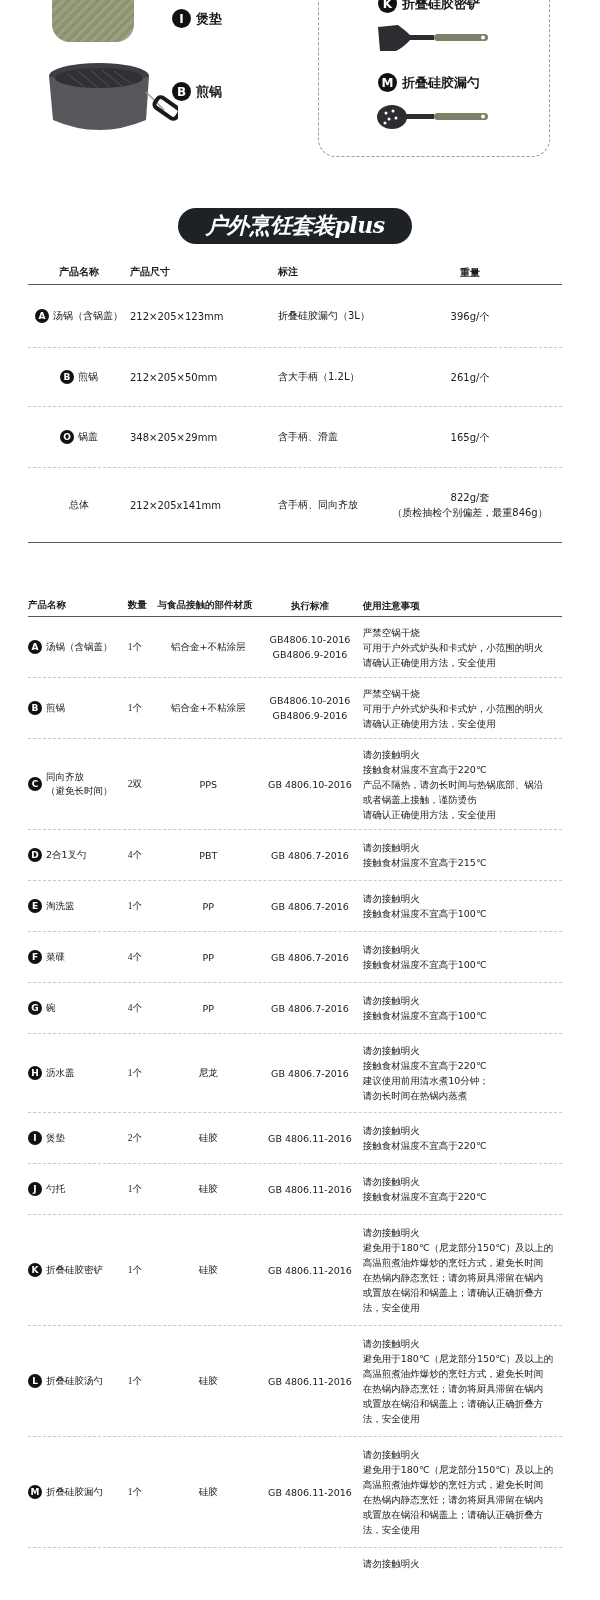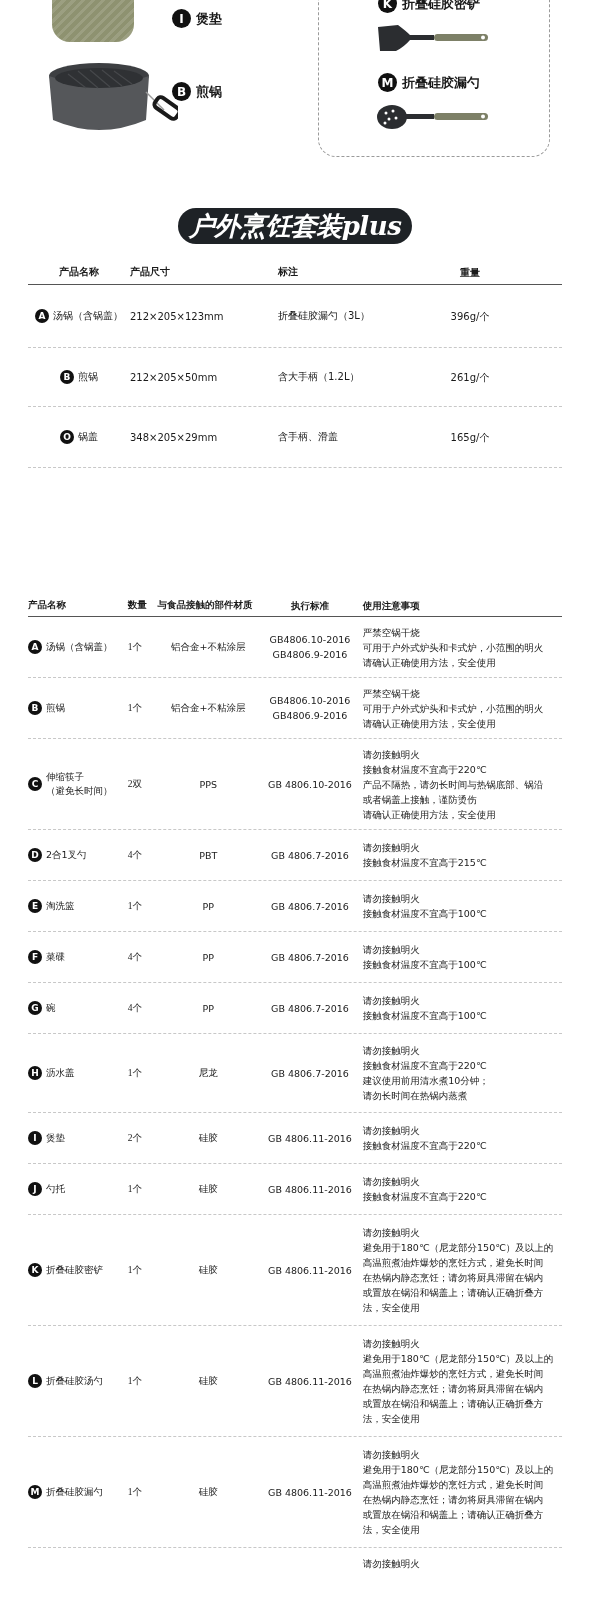--- a/index.html
+++ b/index.html
@@ -20,21 +20,21 @@
   .pan { left:46px; top:62px; width:132px; height:80px; }
   .item-label { display:flex; align-items:center; gap:5px; font-size:13px; font-weight:bold; }
   .dash-box { left:318px; top:-20px; width:230px; height:175px;
               border:1.5px dashed #9a9a9a; border-radius:18px; }
   .utensil { left:376px; width:118px; height:26px; }
 
   
   .pill { left:178px; top:208px; width:234px; height:36px; background:#1e2226;
           border-radius:18px; color:#fff; display:flex; align-items:center; justify-content:center;
           font-family:"DejaVu Serif", "Liberation Serif", serif; font-weight:bold;
-          font-size:26px; font-style:italic; letter-spacing:-0.5px; }
+          font-size:22px; font-style:italic; letter-spacing:-0.5px; }
 
   
   .t1 { left:28px; top:262px; width:534px; }
   .t1-head { display:flex; height:20px; align-items:center; font-size:10px; font-weight:bold;
              border-bottom:1.2px solid #555; padding-bottom:2px; }
   .t1-row { display:flex; align-items:center; font-size:10px; border-bottom:1px dashed #c8c8c8; }
   .t1-row.last { border-bottom:1.2px solid #555; }
   .t1 .c1 { width:102px; display:flex; align-items:center; justify-content:center; gap:4px; }
   .t1 .c2 { width:148px; text-align:left; }
   .t1 .c3 { width:100px; }
@@ -138,20 +138,29 @@
   </div>
   <div class="t1-row" style="height:60px;">
     <div class="c1">
         <span class="badge">O</span>
         <span>锅盖</span>
       </div>
     <div class="c2">348×205×29mm</div>
     <div class="c3">含手柄、滑盖</div>
     <div class="c4">165g/个</div>
   </div>
+  <div class="t1-row last" style="height:74px;">
+    <div class="c1">总体</div>
+    <div class="c2">212×205x141mm</div>
+    <div class="c3">含手柄、同向齐放</div>
+    <div class="c4">
+      <div>822g/套</div>
+      <div>（质检抽检个别偏差，最重846g）</div>
+    </div>
+  </div>
 </div>
 
 <div class="abs t2">
   <div class="t2-head">
     <div class="c1">产品名称</div>
     <div class="c2">数量</div>
     <div class="c3">与食品接触的部件材质</div>
     <div class="c4">执行标准</div>
     <div class="c5">使用注意事项</div>
   </div>
@@ -191,21 +200,21 @@
     <div class="c5">
           <div>严禁空锅干烧</div>
           <div>可用于户外式炉头和卡式炉，小范围的明火</div>
           <div>请确认正确使用方法，安全使用</div>
         </div>
   </div>
       <div class="t2-row" style="height: 90px;">
     <div class="c1">
       <span class="badge">C</span>
       <div class="name-lines">
-            <div>伸缩筷子</div>
+            <div>同向齐放</div>
             <div>（避免长时间）</div>
           </div>
     </div>
     <div class="c2">2双</div>
     <div class="c3">PPS</div>
     <div class="c4">
           <div>GB 4806.10-2016</div>
         </div>
     <div class="c5">
           <div>请勿接触明火</div>

